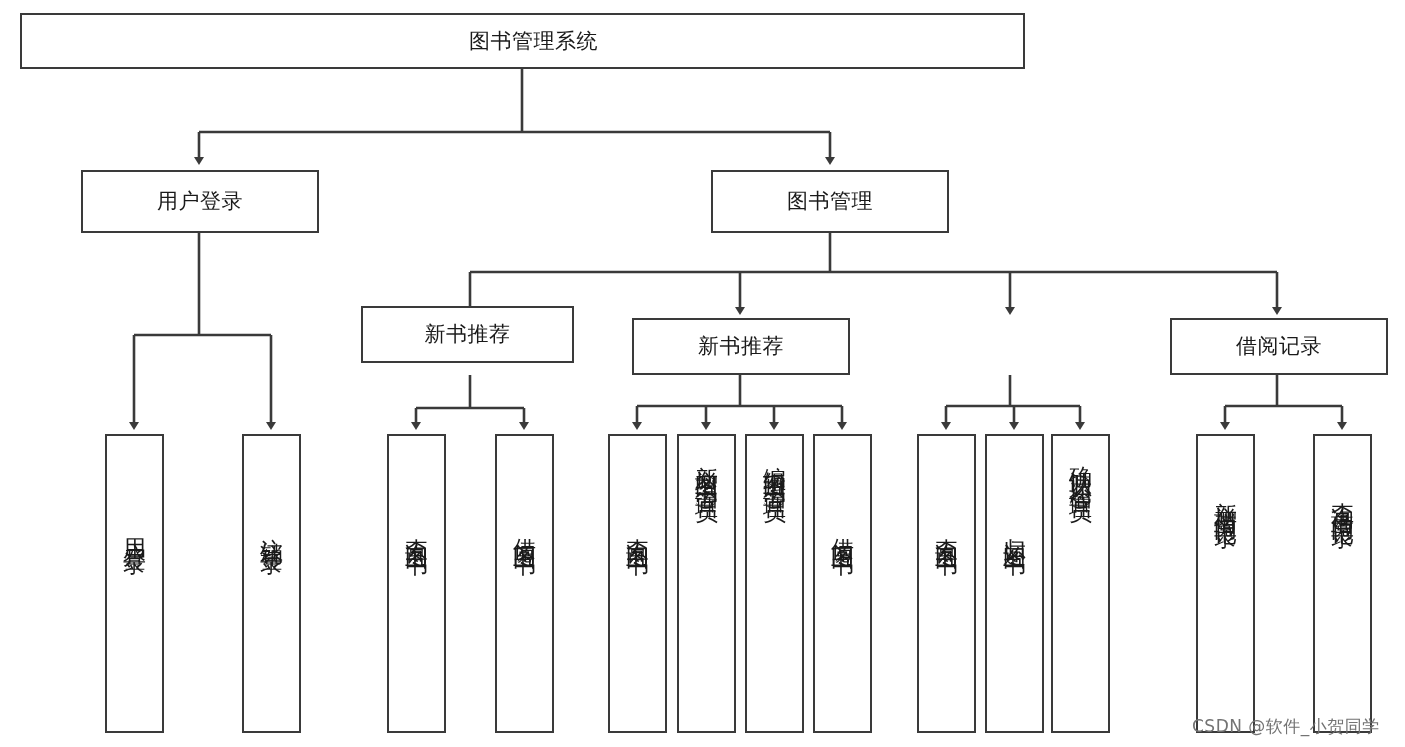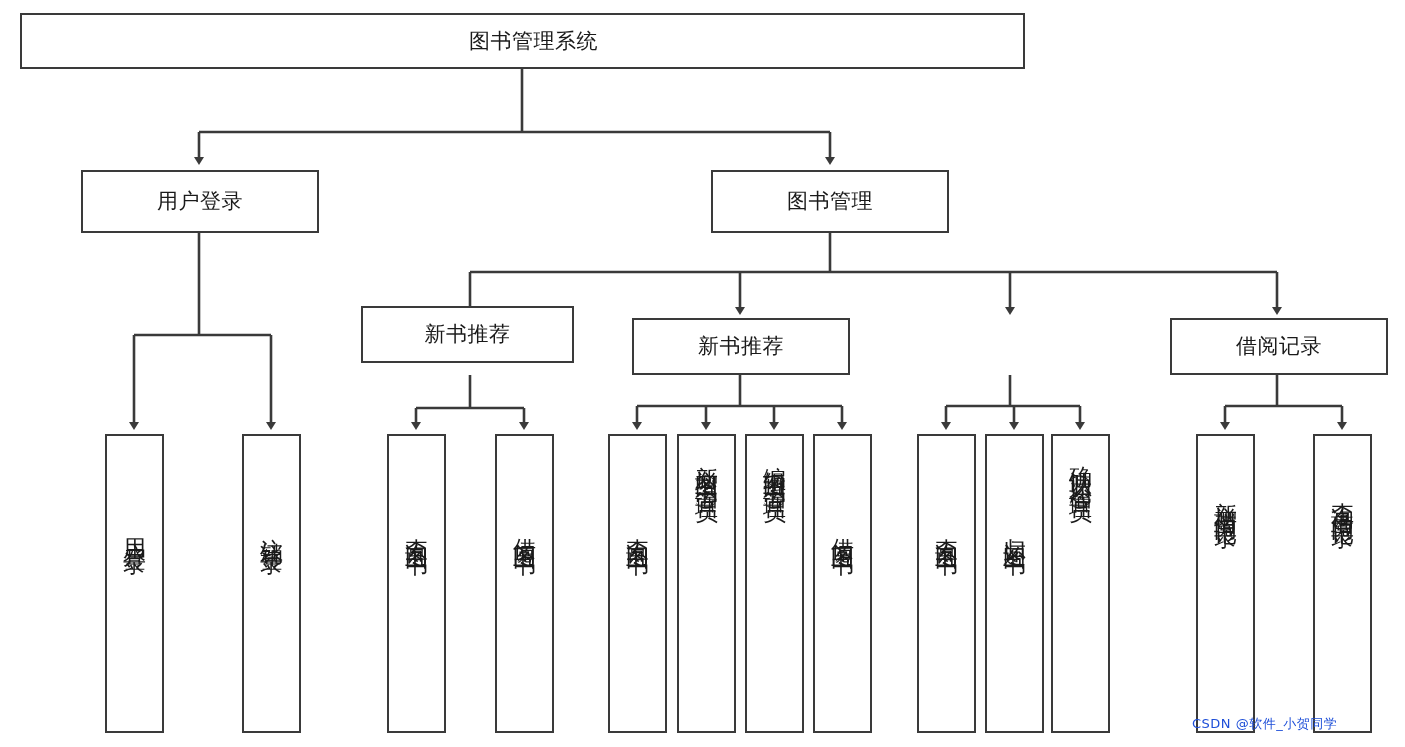--- a/index.html
+++ b/index.html
@@ -62,22 +62,22 @@
     margin-top: 42px;
   }
   .node.vertical.midlow .label {
     margin-top: 78px;
   }
   .node.vertical.high .label {
     margin-top: 6px;
   }
   .watermark {
     position: absolute;
-    color: #1d4ed8;
-    font-size: 13px;
+    color: #737373;
+    font-size: 17px;
     white-space: nowrap;
     letter-spacing: 0.5px;
   }
 </style>
 </head>
 <body>
 
 <div id="canvas">
 
   <svg id="edges" viewBox="0 0 1405 747" xmlns="http://www.w3.org/2000/svg">

